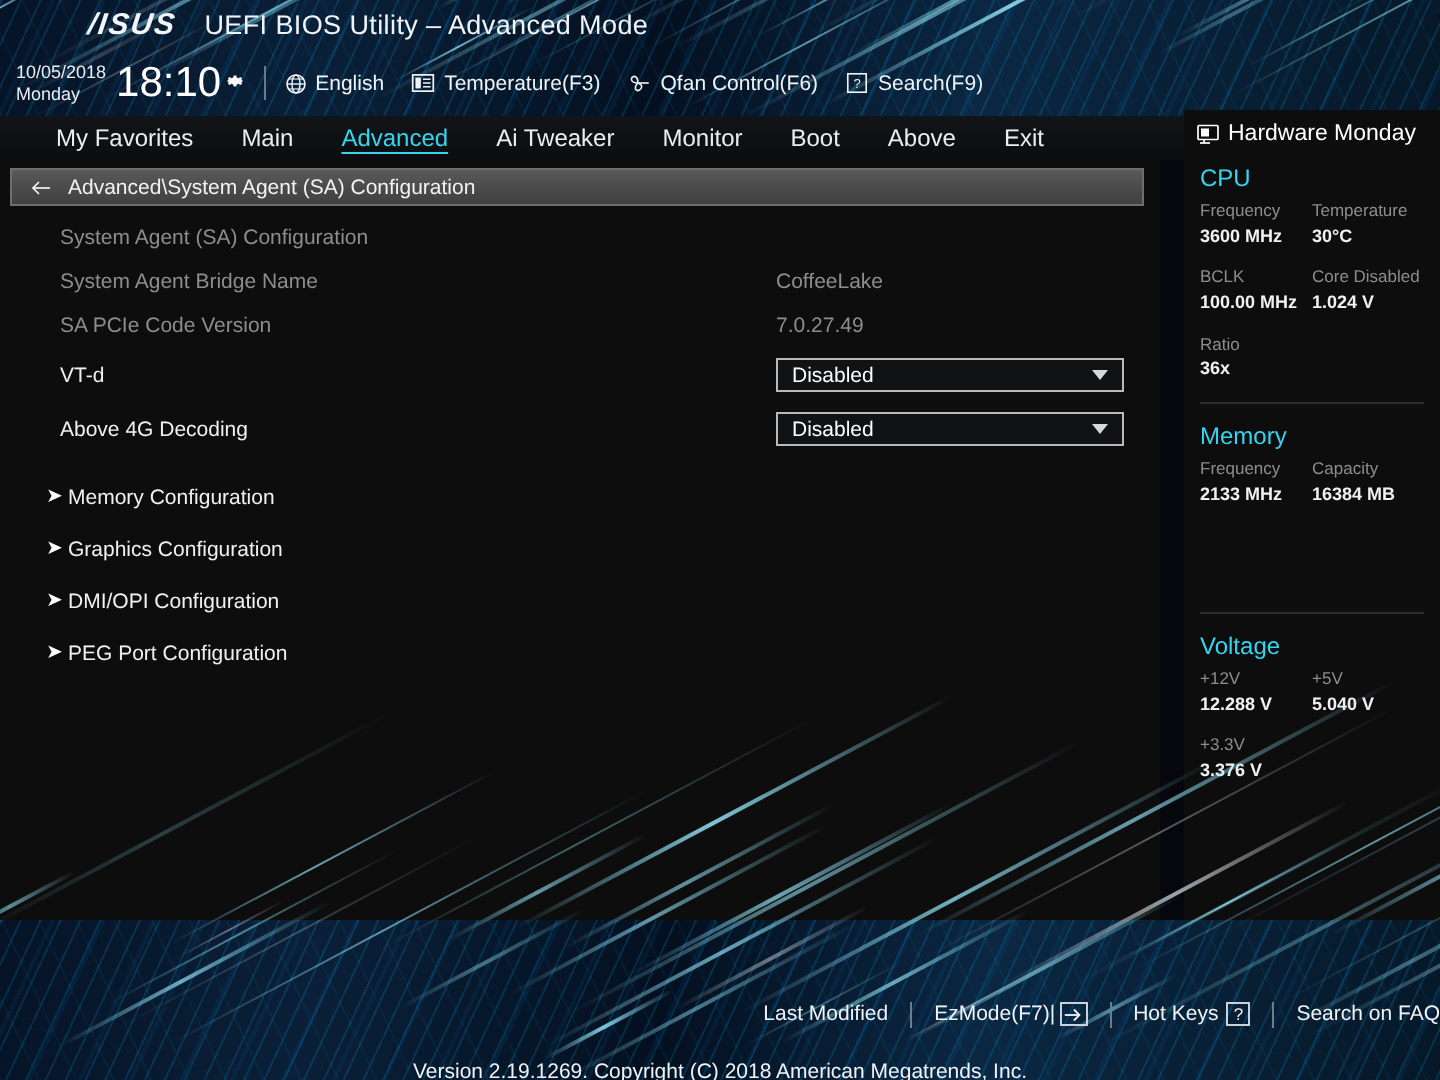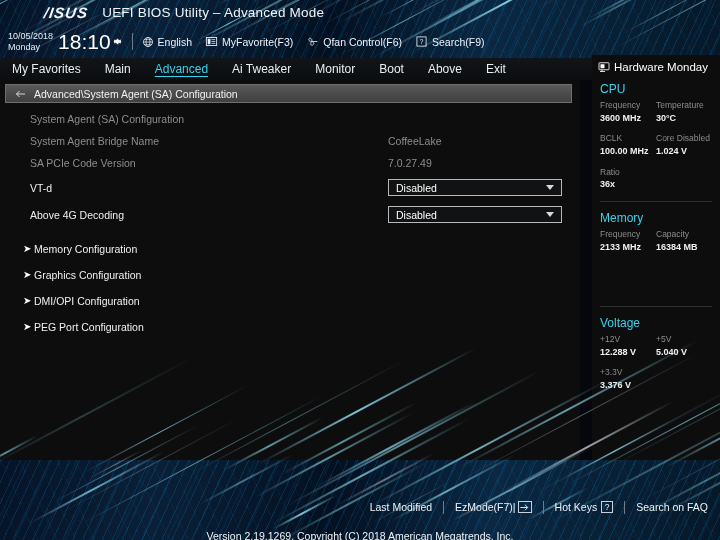--- a/index.html
+++ b/index.html
@@ -46,21 +46,21 @@
   .dt-time { font-size:21px; color:#ffffff; letter-spacing:0px; line-height:1; }
   .gear { width:11px; height:11px; margin-left:1px; align-self:flex-start; margin-top:2px; }
   .hsep { width:1px; height:17px; background:#6b7a88; margin:0 9px; }
   .hitem { display:flex; align-items:center; font-size:10.5px; color:#eef3f8; margin-right:13px; cursor:pointer; }
   .hitem .gi { margin-right:4px; display:flex; align-items:center; }
 
   
   #navbar {
     position:absolute; left:0; top:58px; width:720px; height:22px;
     background: linear-gradient(180deg,#121518 0%, #0b0d10 100%);
-    display:flex; align-items:flex-end;
+    display:flex; align-items:flex-end;padding-left:16px;
   }
   .tab {
     font-size:12px; color:#e9eef3; padding:0 12px; cursor:pointer; line-height:22px;
     white-space:nowrap;
   }
   .tab.active { color:#35d4ef; text-decoration: underline; text-underline-offset: 3px; }
 
   
   #mainpanel {
     position:absolute; left:0; top:80px; width:580px; height:380px;
@@ -216,21 +216,21 @@
       <div class="hitem">
         <span class="gi">
           <svg viewBox="0 0 24 24" width="13" height="13">
               <rect x="2.5" y="4.5" width="19" height="15" fill="none" stroke="#eef3f8" stroke-width="1.6"></rect>
               <rect x="5" y="7" width="5" height="10" fill="#eef3f8"></rect>
               <line x1="12" y1="8.5" x2="19" y2="8.5" stroke="#eef3f8" stroke-width="1.4"></line>
               <line x1="12" y1="12" x2="19" y2="12" stroke="#eef3f8" stroke-width="1.4"></line>
               <line x1="12" y1="15.5" x2="19" y2="15.5" stroke="#eef3f8" stroke-width="1.4"></line>
             </svg>
         </span>
-        <span>MyFavorite(F3)</span>
+        <span>Temperature(F3)</span>
       </div>
 
       <div class="hitem">
         <span class="gi">
           <svg viewBox="0 0 24 24" width="13" height="13">
               <path fill="none" stroke="#eef3f8" stroke-width="1.5" d="M11 12c-3 0-6-1.2-6-3.4S7.4 5 9.3 6.6C11 8 11 10.3 11 12z"></path>
               <path fill="none" stroke="#eef3f8" stroke-width="1.5" d="M11 12c-2.2 2-3.2 4.9-1.5 6.4 1.7 1.5 4.3-.3 4.9-2.6.4-1.7-1.5-3-3.4-3.8z"></path>
               <line x1="12" y1="12" x2="21" y2="12" stroke="#eef3f8" stroke-width="1.5"></line>
             </svg>
         </span>
@@ -466,21 +466,21 @@
             <polyline points="13,6 19,12 13,18" fill="none" stroke="#eef3f8" stroke-width="2"></polyline>
           </svg>
       </span>
     </div>
     <div class="fsep"></div>
     <div class="fitem">
       <span>Hot Keys</span>
       <span class="boxkey">?</span>
     </div>
     <div class="fsep"></div>
-    <div class="fitem" style="margin-right:12px;">
+    <div class="fitem" style="margin-right:0;">
       <span>Search on FAQ</span>
     </div>
   </div>
 
   <div id="versionbar">
     <span class="vtext">Version 2.19.1269. Copyright (C) 2018 American Megatrends, Inc.</span>
   </div>
 
 </div>
 

